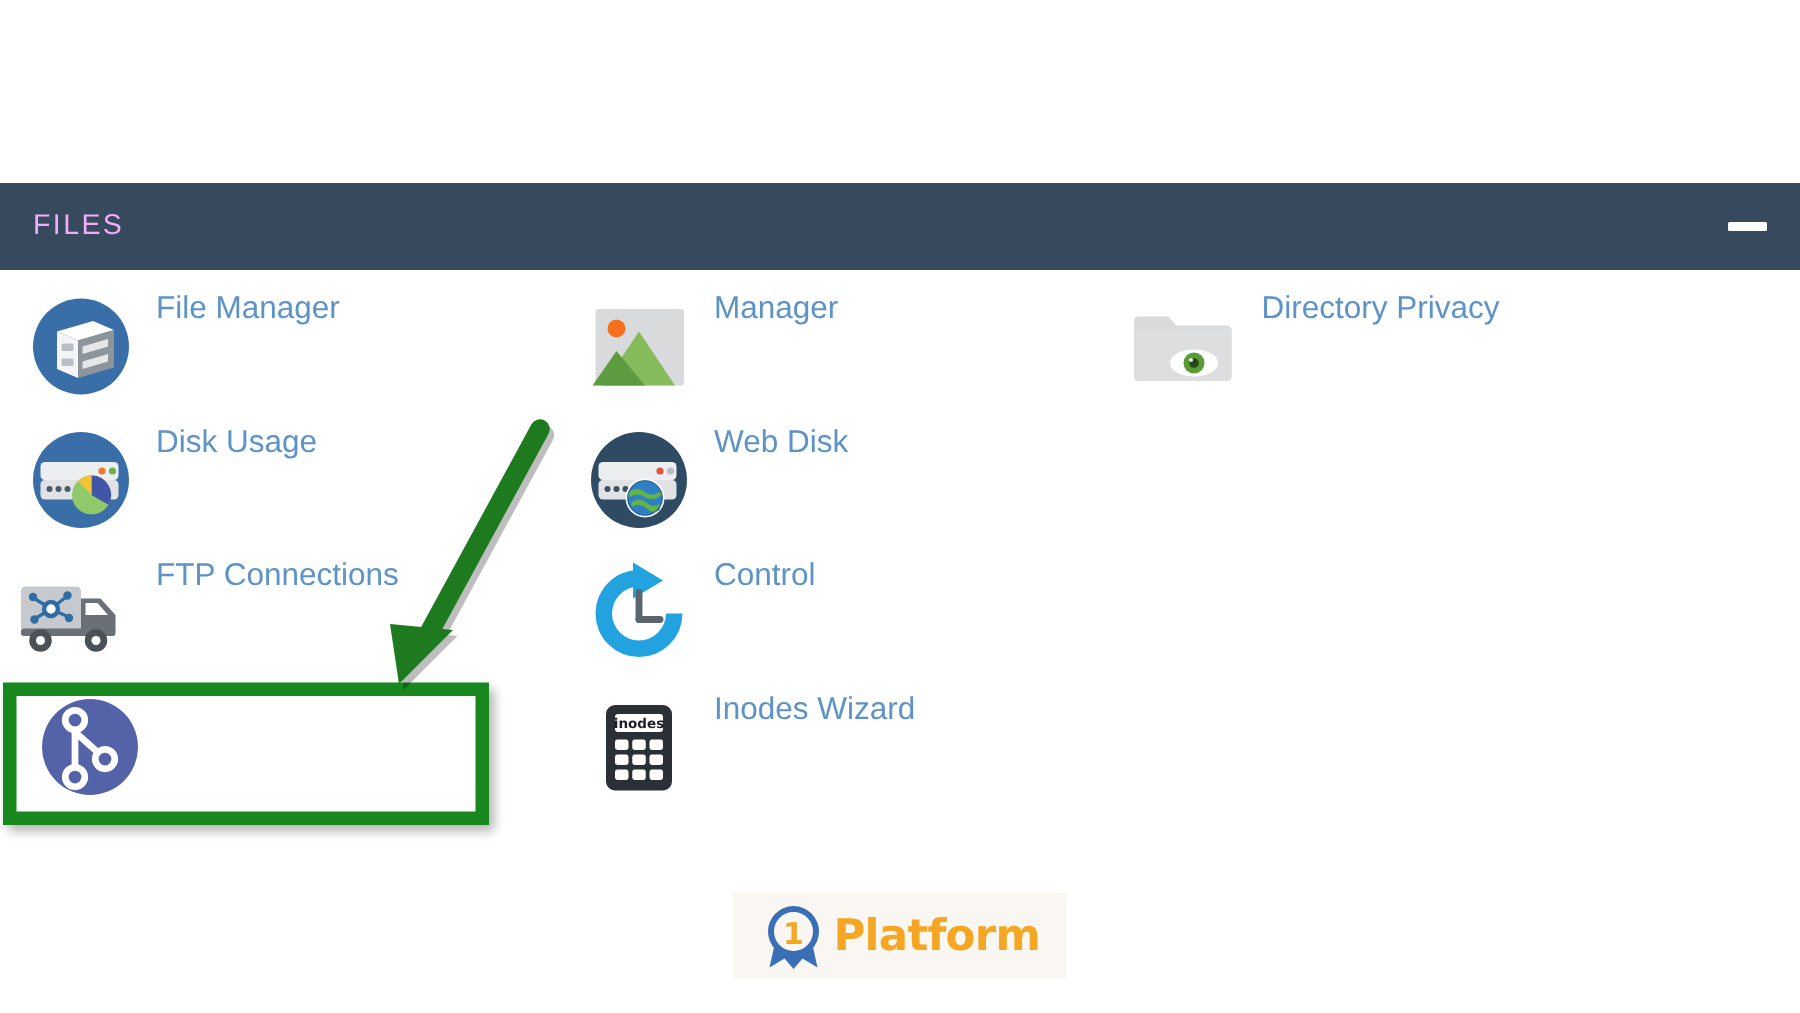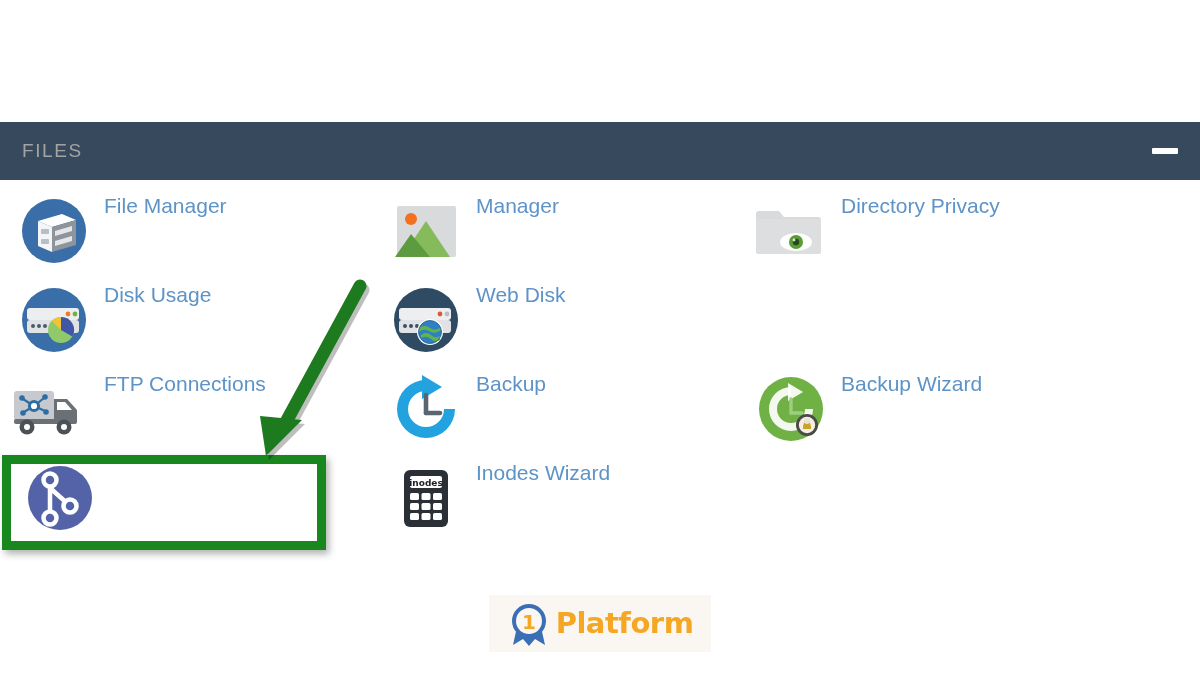--- a/index.html
+++ b/index.html
@@ -13,21 +13,21 @@
   #page { position: relative; width: 1200px; height: 675px; background:#fff; }
 
   
   .section-header{
     position:absolute; left:0; top:122px; width:1200px; height:58px;
     background:#36495d;
     display:flex; align-items:center; justify-content:space-between;
     padding:0 22px 0 22px;
   }
   .section-title{
-    color:#a3a3a3; font-size:19px; letter-spacing:1.6px; font-weight:400;
+    color:#f0abfc; font-size:19px; letter-spacing:1.6px; font-weight:400;
   }
   .minimize-icon{
     width:26px; height:6px; background:#ffffff; border-radius:1px;
     display:block;
   }
 
   
   .grid{
     position:absolute; left:0; top:190px; width:1200px;
   }
@@ -239,46 +239,24 @@
           <span class="icon-wrap">
             <svg width="72" height="72" viewBox="0 0 72 72">
               <path d="M36 7 A29 29 0 1 0 65 36 h-11 A18 18 0 1 1 36 18 z" fill="#22a3e0"></path>
               <polygon points="32,2 32,26 52,14" fill="#22a3e0"></polygon>
               <g stroke="#5a6570" stroke-width="4.6" stroke-linecap="round" fill="none">
                 <line x1="36" y1="22" x2="36" y2="40"></line>
                 <line x1="36" y1="40" x2="50" y2="40"></line>
               </g>
             </svg>
           </span>
-          <span class="item-label">Backup</span>
-        </a>
-      </div>
-
-      <div class="col c3">
-        <a class="item" href="#" style="text-decoration:none">
-          <span class="icon-wrap">
-            <span class="circle c-green"></span>
-            <svg width="72" height="72" viewBox="0 0 72 72" style="position:absolute;left:0;top:0">
-              <path d="M36 14 A22 22 0 1 0 58 36 h-8 A14 14 0 1 1 36 22 z" fill="#ffffff" opacity="0.92"></path>
-              <polygon points="33,10 33,28 48,19" fill="#ffffff" opacity="0.92"></polygon>
-              <g stroke="#9ccf7e" stroke-width="3.4" stroke-linecap="round" fill="none">
-                <line x1="36" y1="26" x2="36" y2="40"></line>
-                <line x1="36" y1="40" x2="47" y2="40"></line>
-              </g>
-              <g transform="translate(52,52)">
-                <circle r="11" fill="#4a4a46"></circle>
-                <circle r="8.2" fill="#f3efe4"></circle>
-                <path d="M-4 4 q0 -8 4 -8 q4 0 4 8 z" fill="#c9a227"></path>
-                <circle cy="-4" r="3" fill="#e8e3d6"></circle>
-              </g>
-            </svg>
-          </span>
-          <span class="item-label">Backup Wizard</span>
-        </a>
-      </div>
+          <span class="item-label">Control</span>
+        </a>
+      </div>
+
 
     </div>
 
     <div class="row">
 
       <div class="col c1">
         <a class="item" href="#" style="text-decoration:none;position:relative;z-index:3;padding-left:6px">
           <span class="icon-wrap">
             <span class="circle c-purple"></span>
             <svg width="72" height="72" viewBox="0 0 72 72" style="position:absolute;left:0;top:0">

